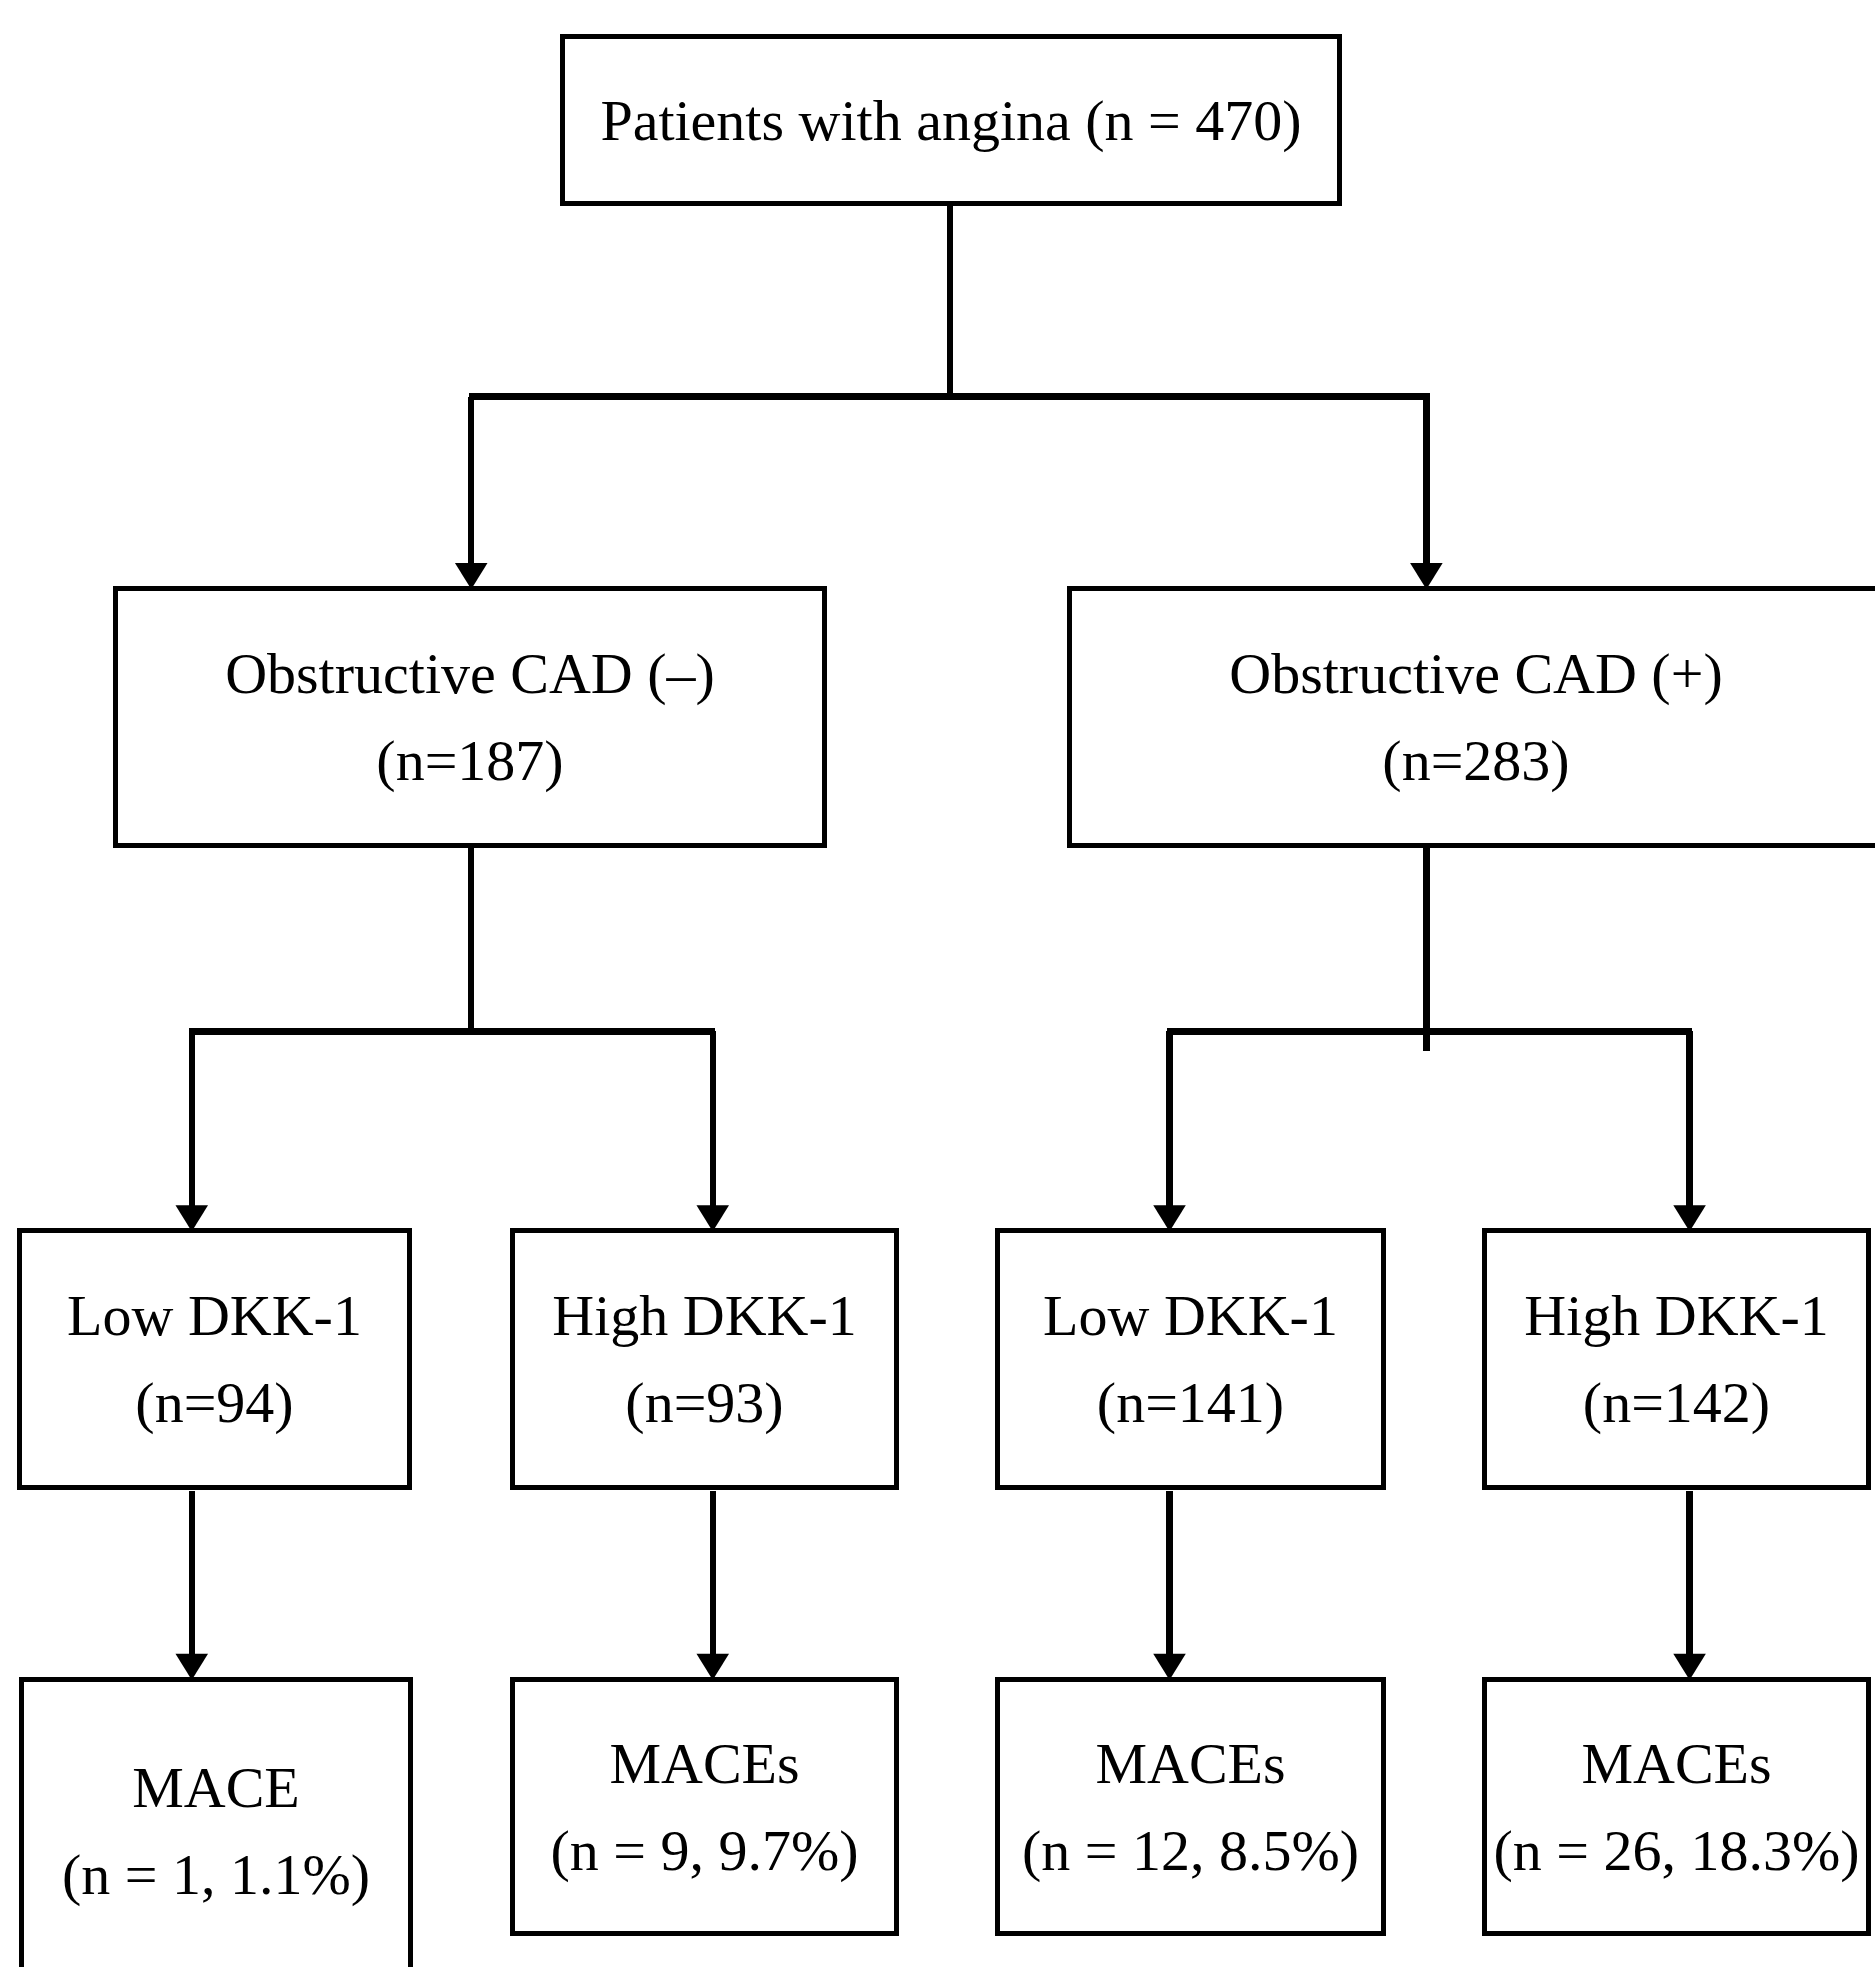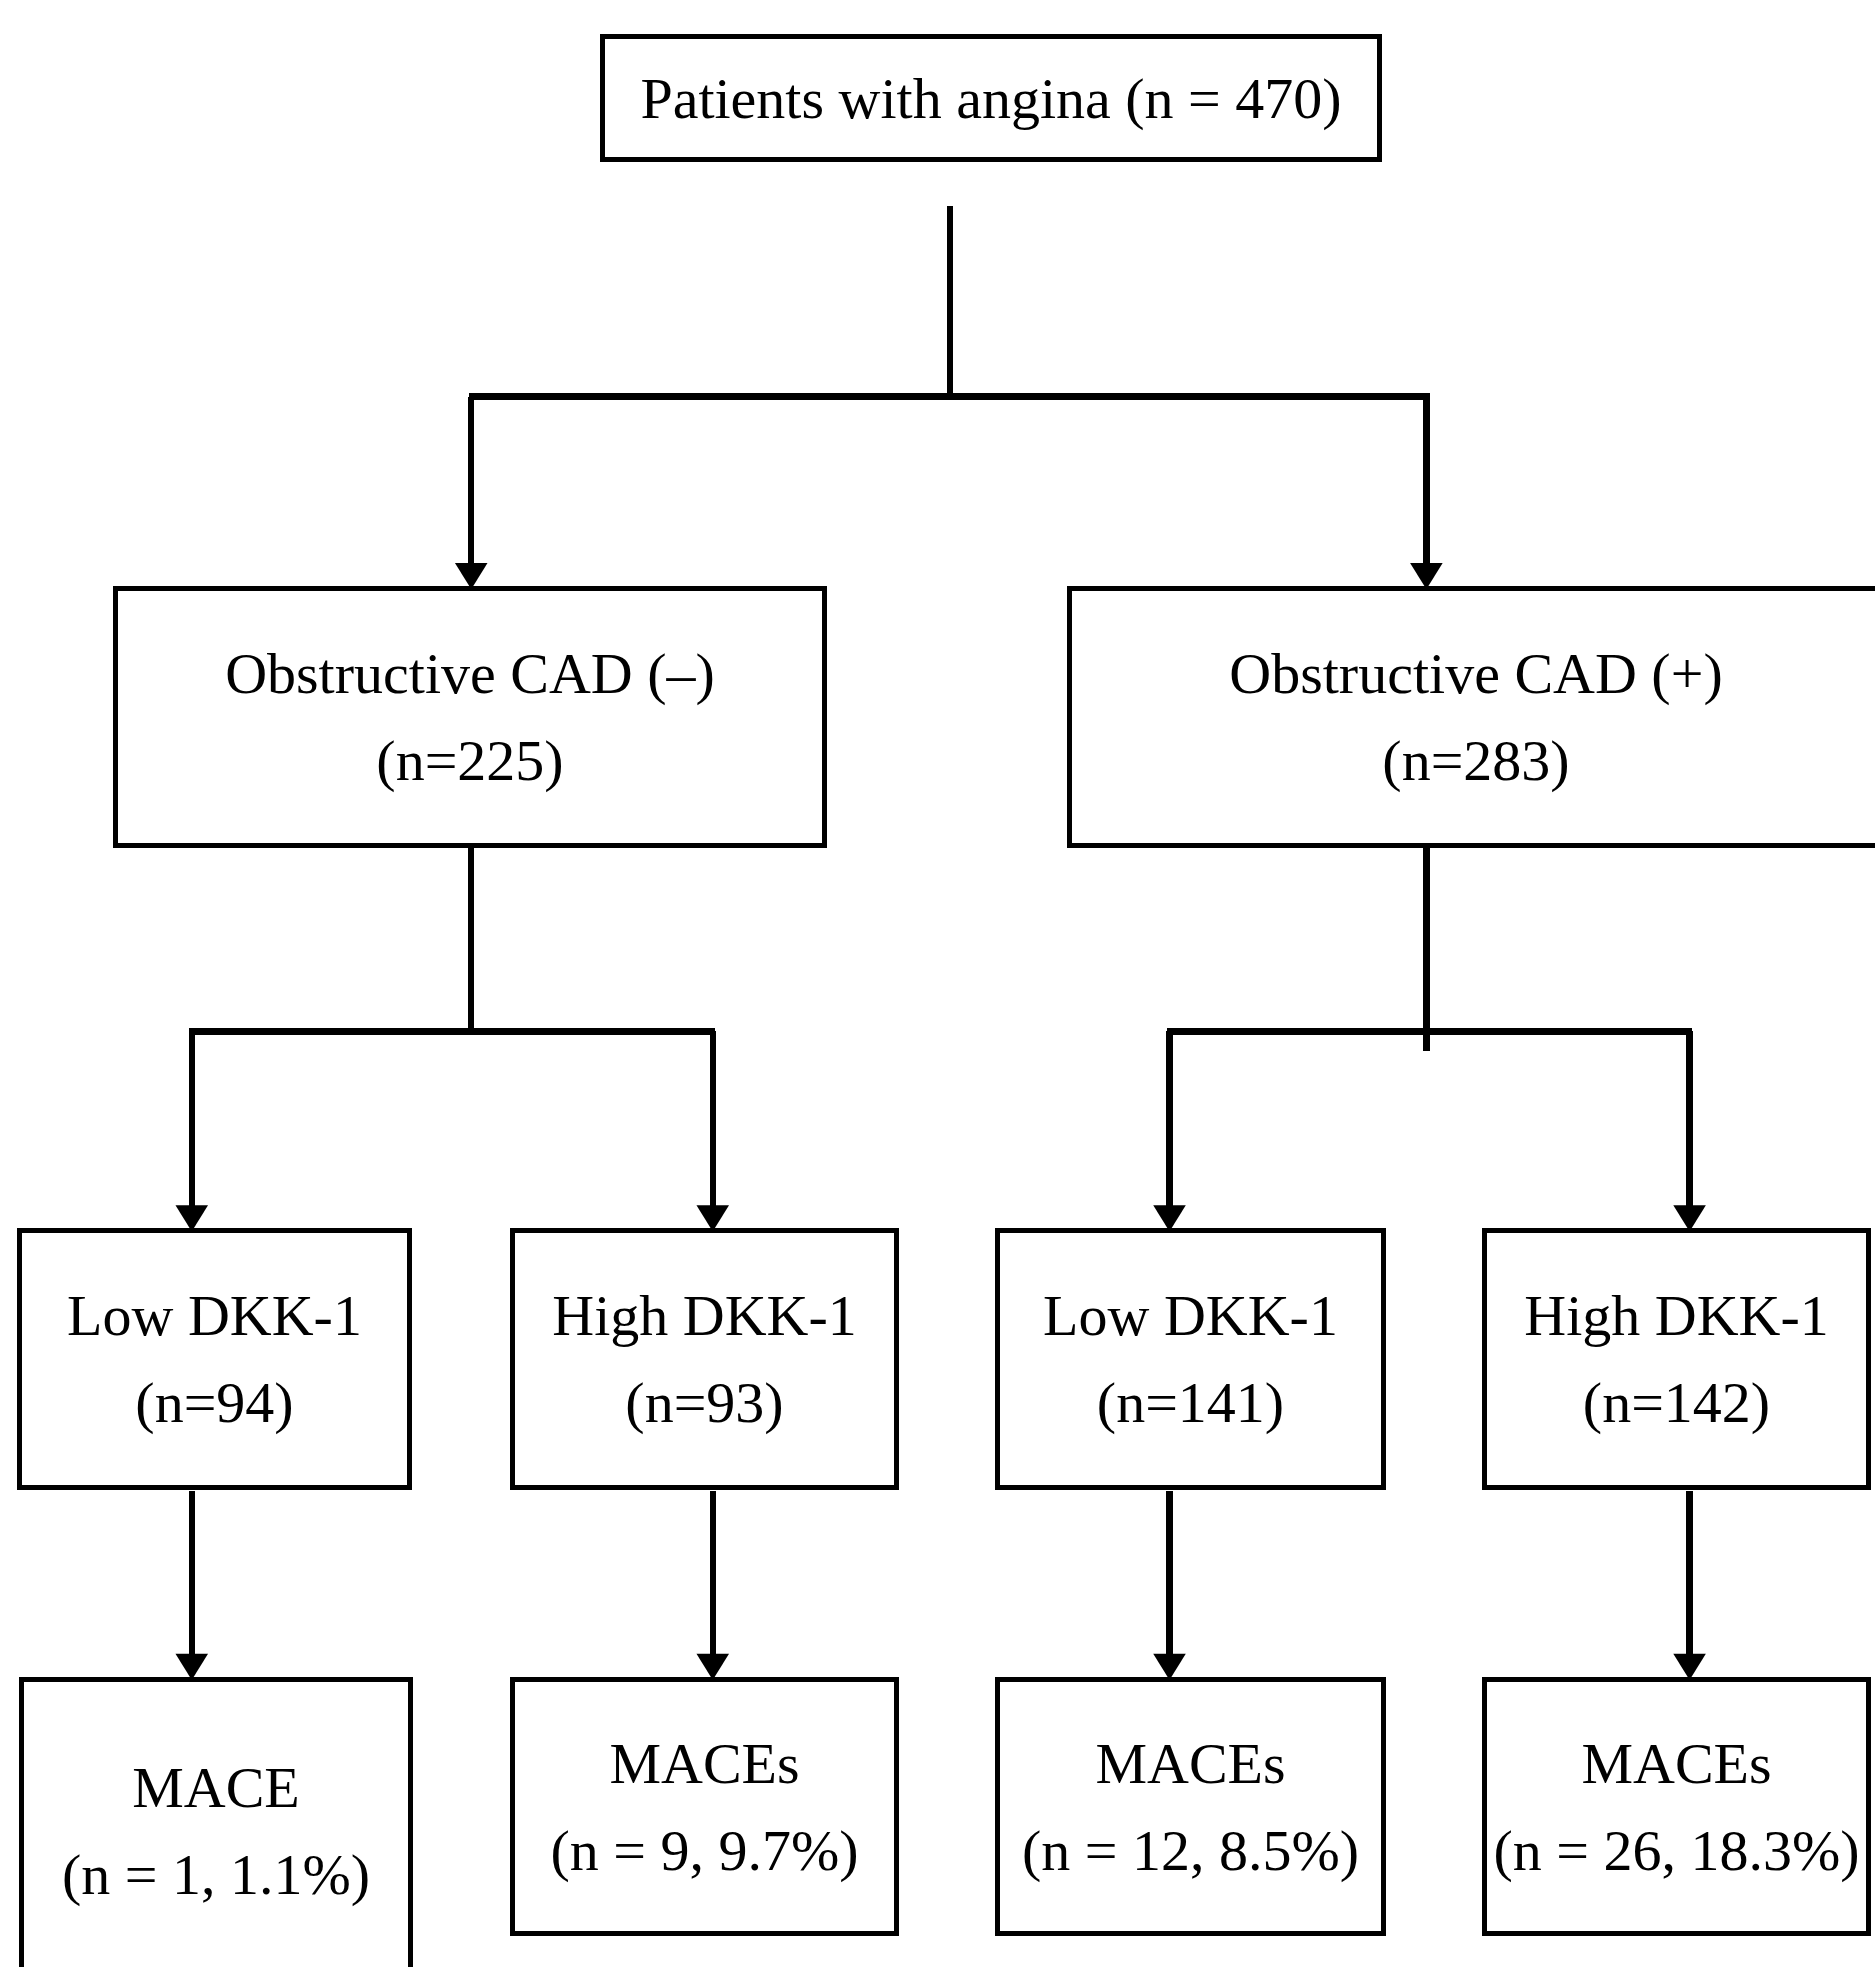--- a/index.html
+++ b/index.html
@@ -31,21 +31,21 @@
     display: flex;
     flex-direction: column;
     align-items: center;
     justify-content: center;
     text-align: center;
     font-size: 58px;
     line-height: 1.5;
     white-space: nowrap;
   }
   
-  .n-root     { left: 560px;  top: 34px;   width: 782px; height: 128px; margin-left: 40px; }
+  .n-root     { left: 560px;  top: 34px;   width: 782px; height: 172px; }
   .n-cadneg   { left: 113px;  top: 586px;  width: 714px; height: 262px; }
   .n-cadpos   { left: 1067px; top: 586px;  width: 818px; height: 262px; }
   .n-lowneg   { left: 17px;   top: 1228px; width: 395px; height: 262px; }
   .n-highneg  { left: 510px;  top: 1228px; width: 389px; height: 262px; }
   .n-lowpos   { left: 995px; top: 1228px; width: 391px; height: 262px; }
   .n-highpos  { left: 1482px; top: 1228px; width: 389px; height: 262px; }
   .n-mace1    { left: 19px;   top: 1677px; width: 394px; height: 308px; }
   .n-mace2    { left: 510px;  top: 1677px; width: 389px; height: 259px; }
   .n-mace3    { left: 995px; top: 1677px; width: 391px; height: 259px; }
   .n-mace4    { left: 1482px; top: 1677px; width: 389px; height: 259px; }
@@ -96,21 +96,21 @@
     <line class="cline" x1="1868" y1="1648" x2="1868" y2="1837"></line>
     <polygon class="ahead" points="1868,1857 1850,1828 1886,1828"></polygon>
   </svg>
 
   <div class="node n-root">
     <span>Patients with angina (n = 470)</span>
   </div>
 
   <div class="node n-cadneg">
     <span>Obstructive CAD (–)</span>
-    <span>(n=225)</span>
+    <span>(n=187)</span>
   </div>
 
   <div class="node n-cadpos">
     <span>Obstructive CAD (+)</span>
     <span>(n=283)</span>
   </div>
 
   <div class="node n-lowneg">
     <span>Low DKK-1</span>
     <span>(n=94)</span>

